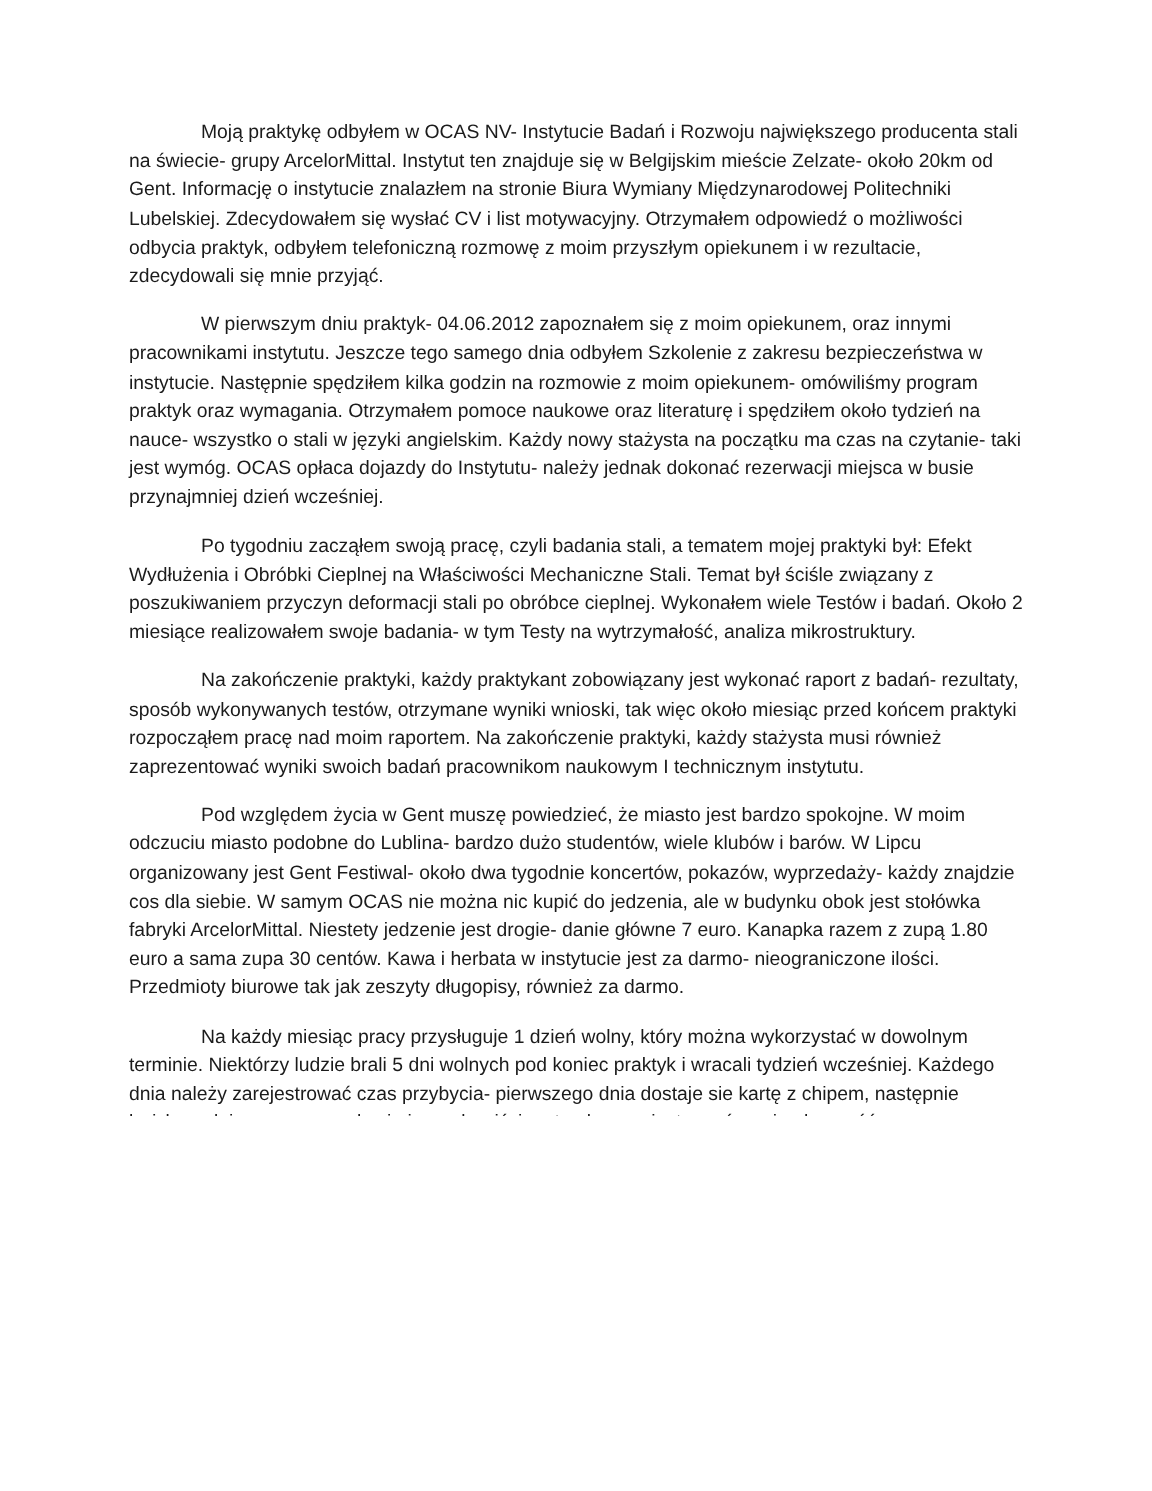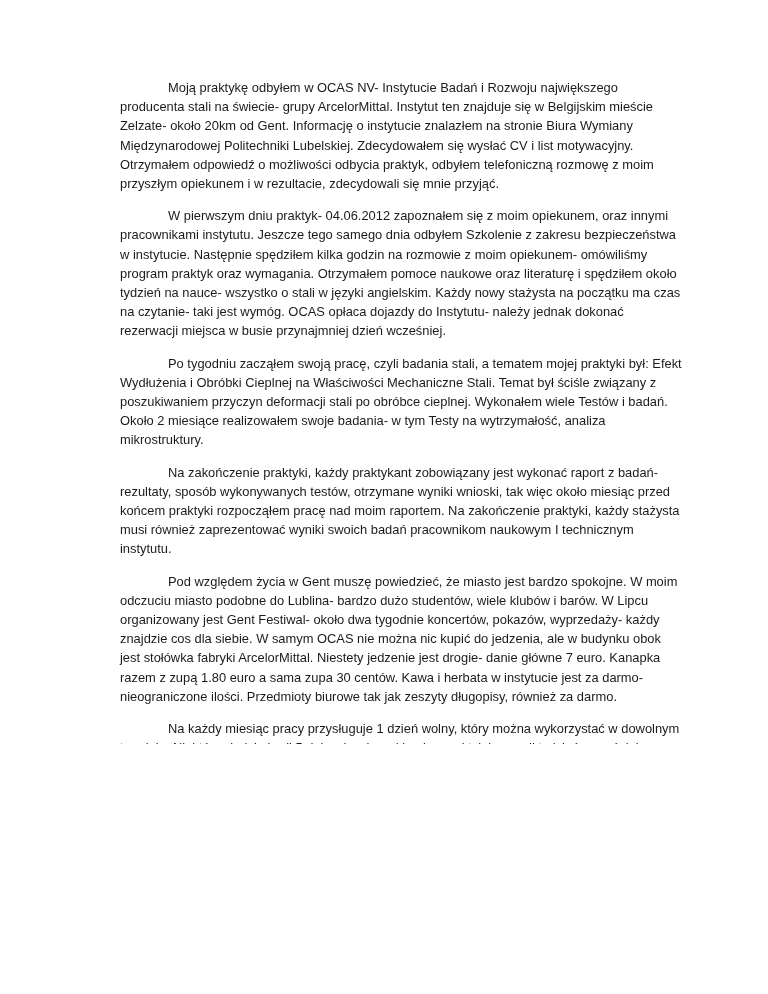--- a/index.html
+++ b/index.html
@@ -6,21 +6,21 @@
     margin: 0;
     padding: 0;
     background: #ffffff;
   }
   .page {
     position: relative;
     width: 768px;
     height: 744px;
     background: #ffffff;
     box-sizing: border-box;
-    padding: 78px 84px 40px 120px;
+    padding: 78px 84px 40px 86px;
     overflow: hidden;
   }
   .doc {
     font-family: "Liberation Sans", "DejaVu Sans", sans-serif;
     font-size: 12.9px;
     line-height: 19.2px;
     color: #1b1b1b;
     text-align: left;
   }
   .doc p {

